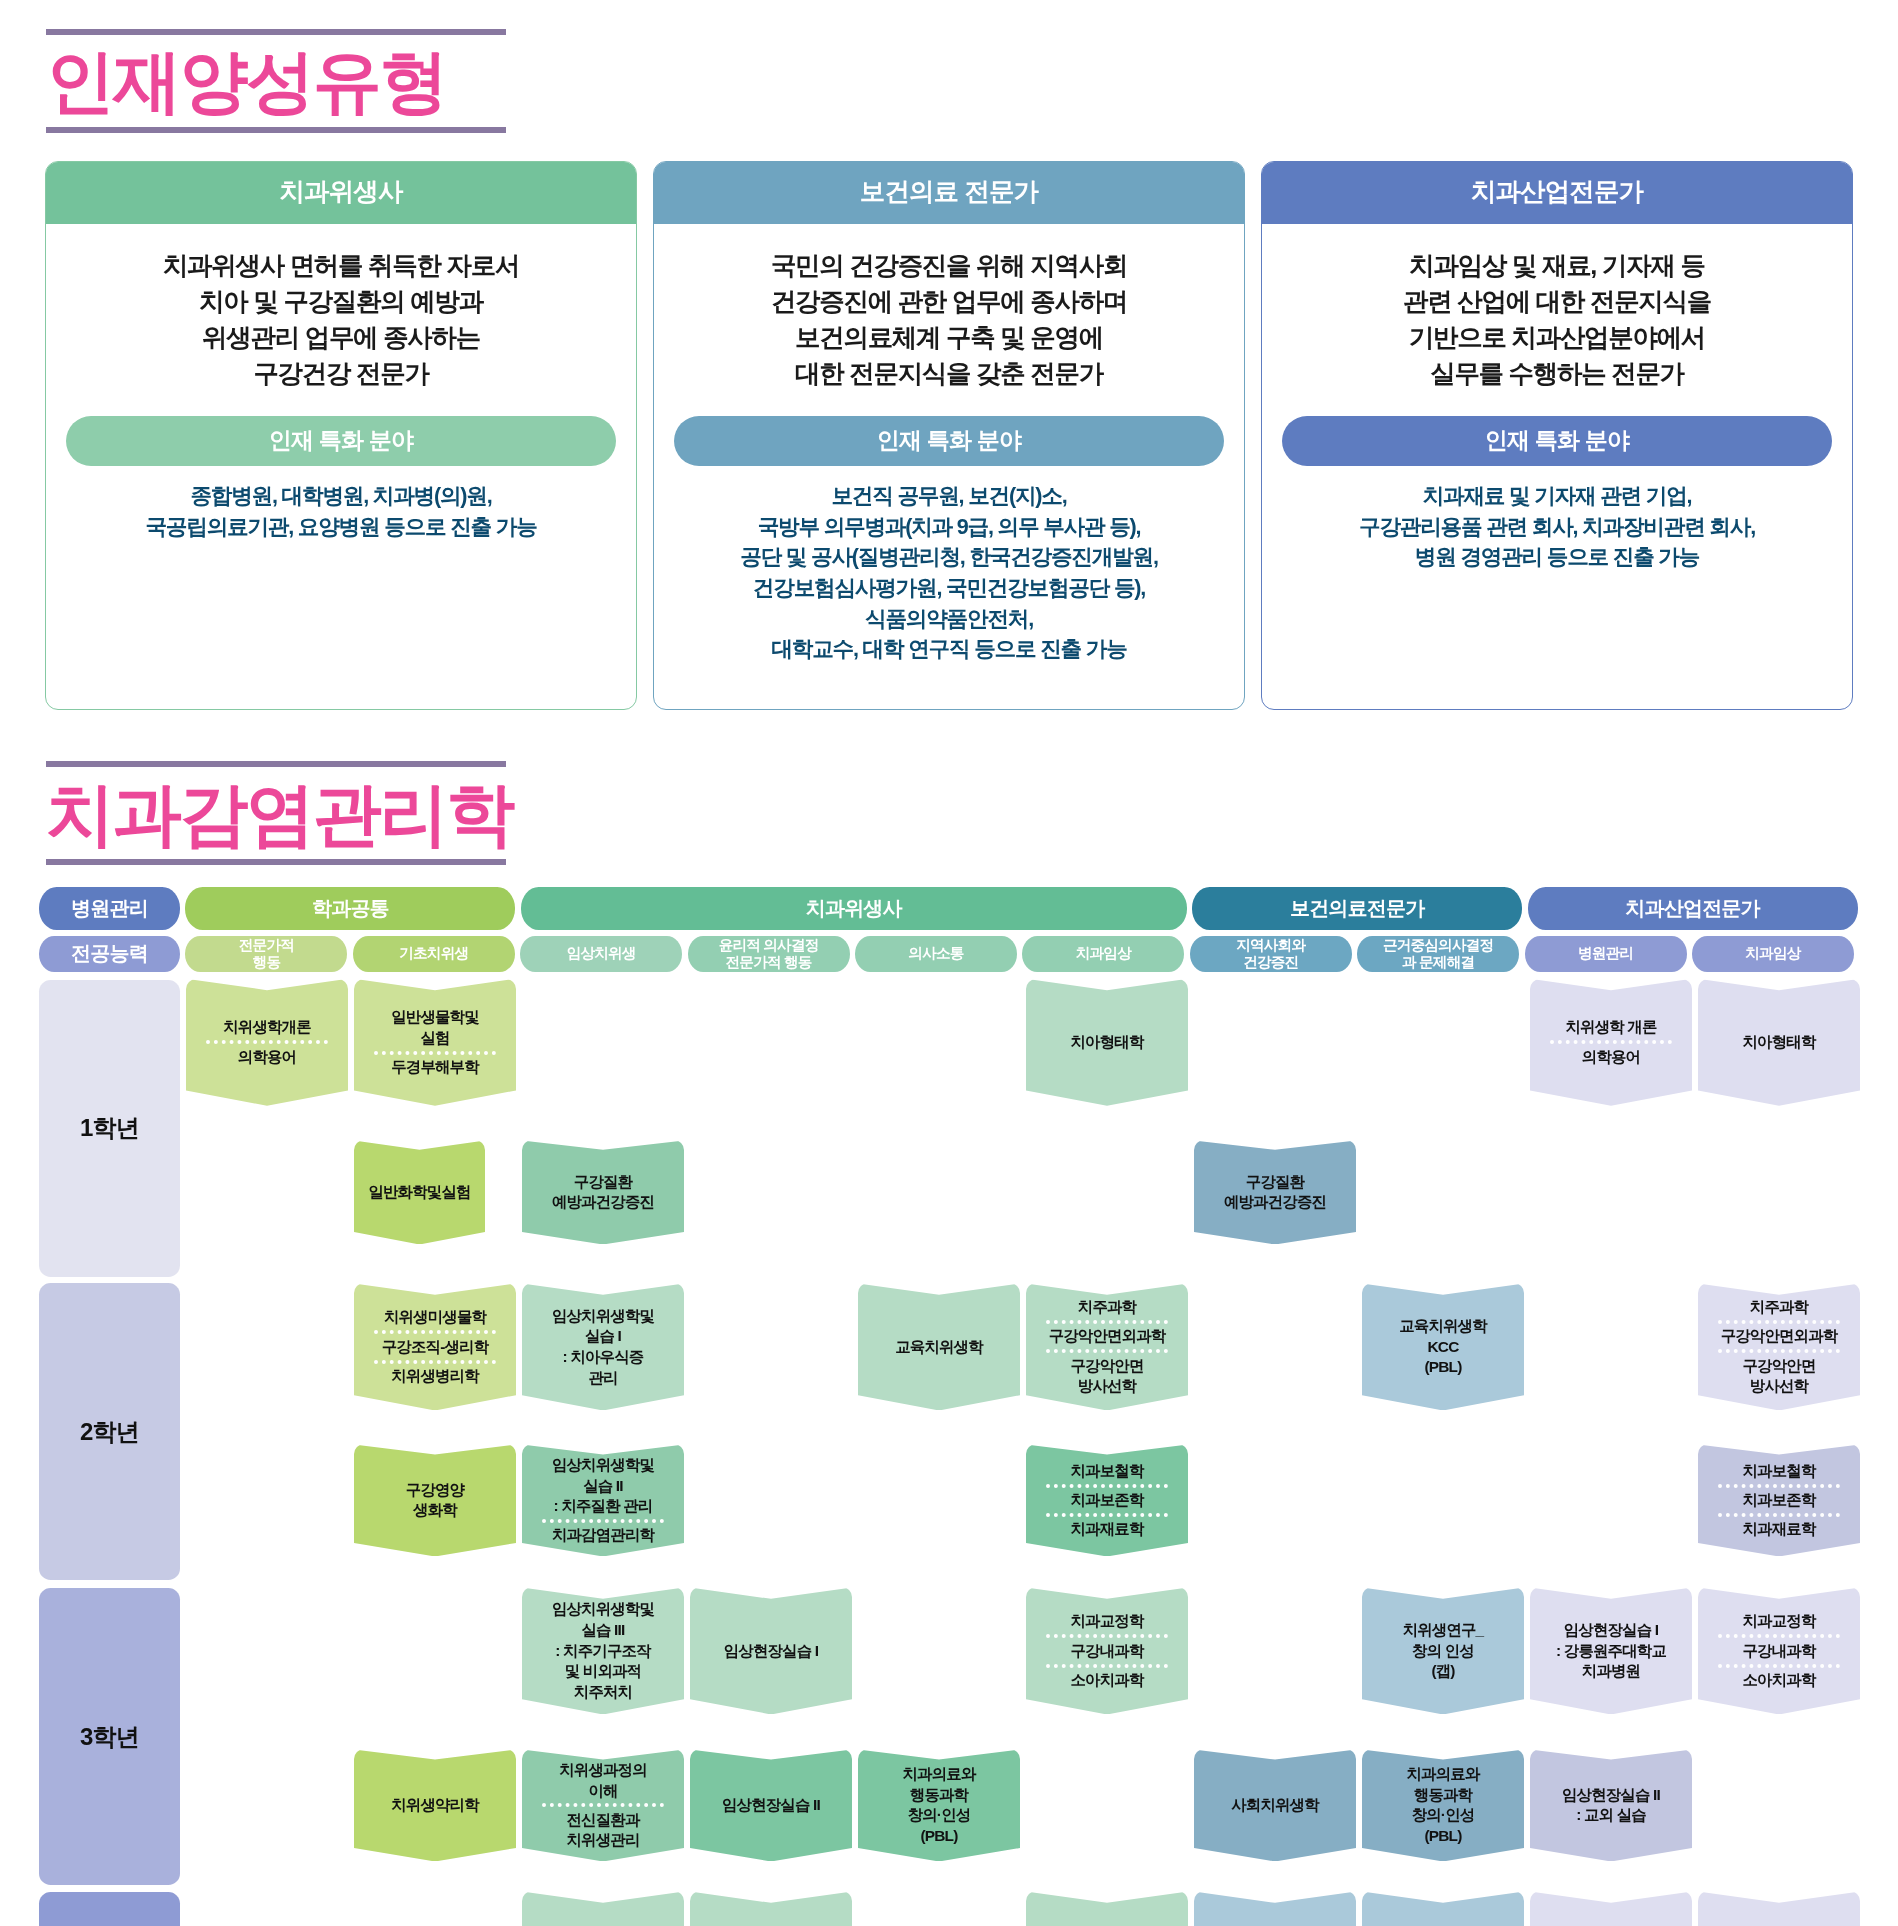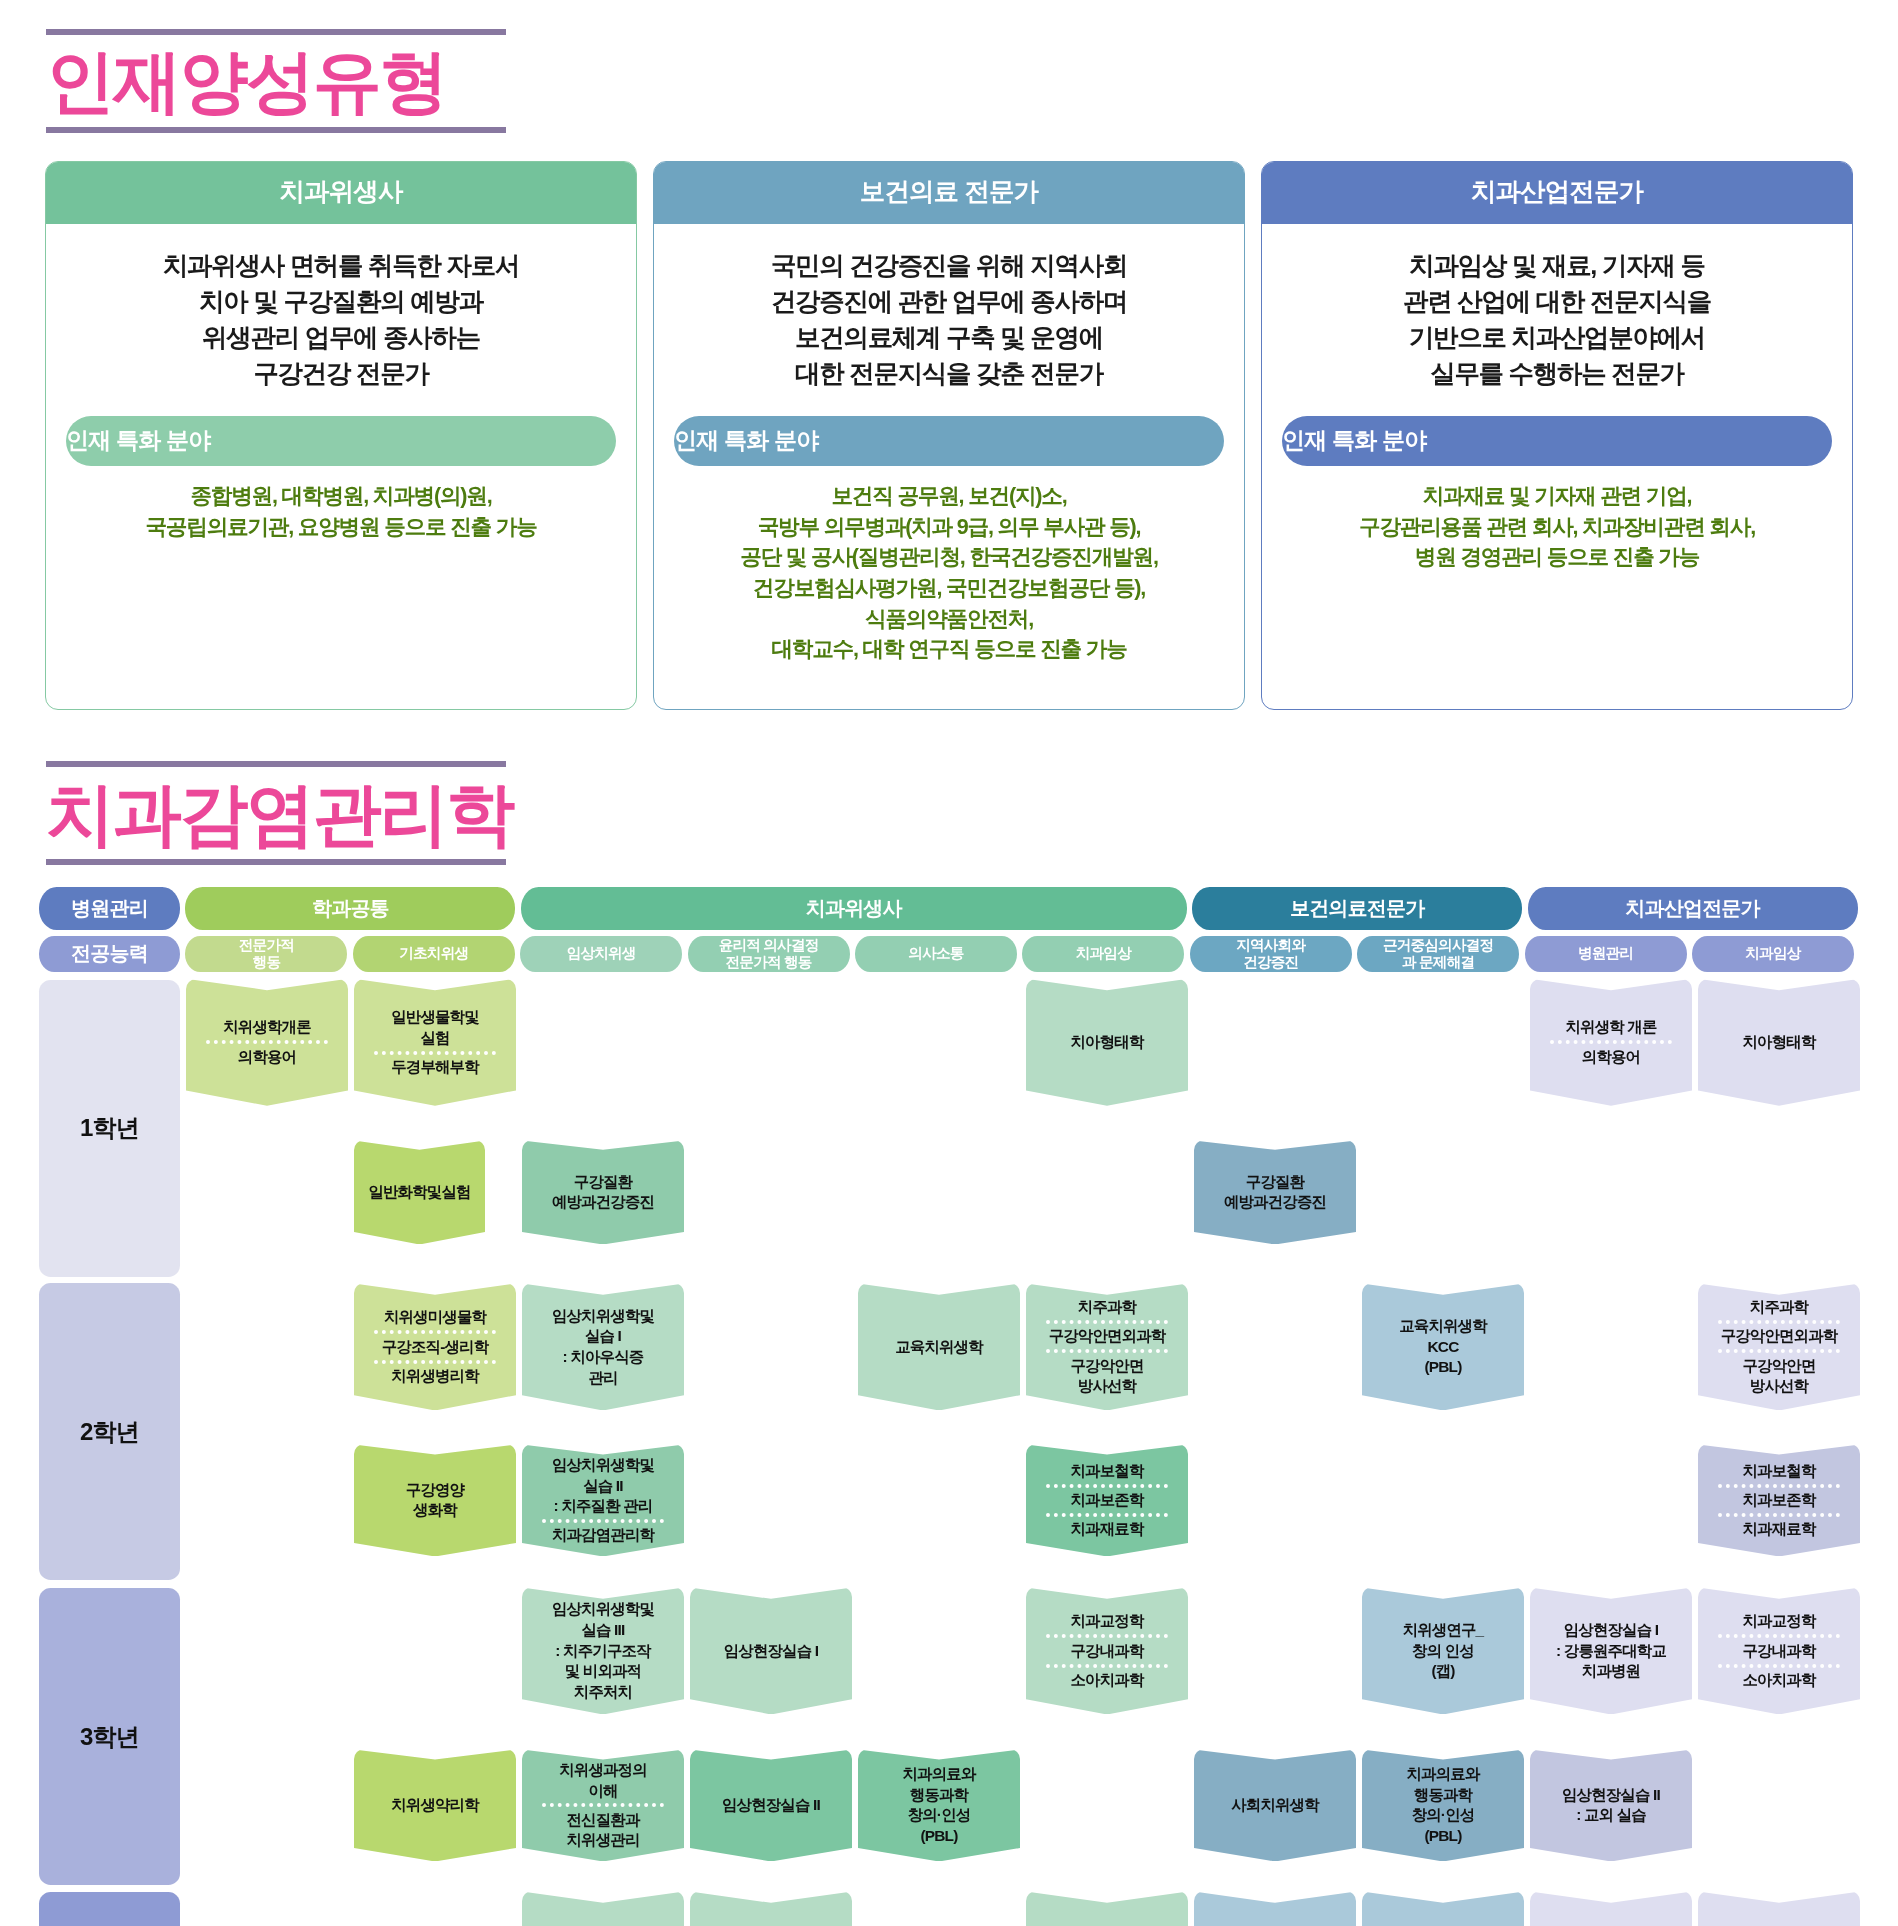--- a/index.html
+++ b/index.html
@@ -46,30 +46,30 @@
   .card.c3 .card-head { background:#5e7cc0; }
 
   .card-desc {
     font-size:25.4px; line-height:1.42; text-align:center;
     padding:22.3px 14px 3.9px 14px; letter-spacing:-1.2px;
     font-weight:600; color:#1a1a1a;
   }
   .pill {
     margin:21.6px 20px 0 20px;
     background:#8ecdab; color:#fff;
-    border-radius:27px; text-align:left;
+    border-radius:27px; text-align:center;
     font-size:23px; font-weight:bold; padding:8.5px 0 10px 0;
     letter-spacing:-0.8px;
   }
   .card.c2 .pill { background:#6fa4c0; }
   .card.c3 .pill { background:#5e7cc0; }
   .card-fields {
     font-size:21.6px; line-height:1.42; text-align:center;
     padding:15.4px 8.5px 15.4px 8.5px; letter-spacing:-1.2px;
-    font-weight:600; color:#4d7c0f;
+    font-weight:600; color:#0c4a6e;
   }
 
   
   .curriculum { padding:0 39px 0 39px; }
 
   .row { display:flex; align-items:flex-start; }
   .hrow { gap:5.4px; }
 
   .hcell {
     border-radius:17.7px/21px;

